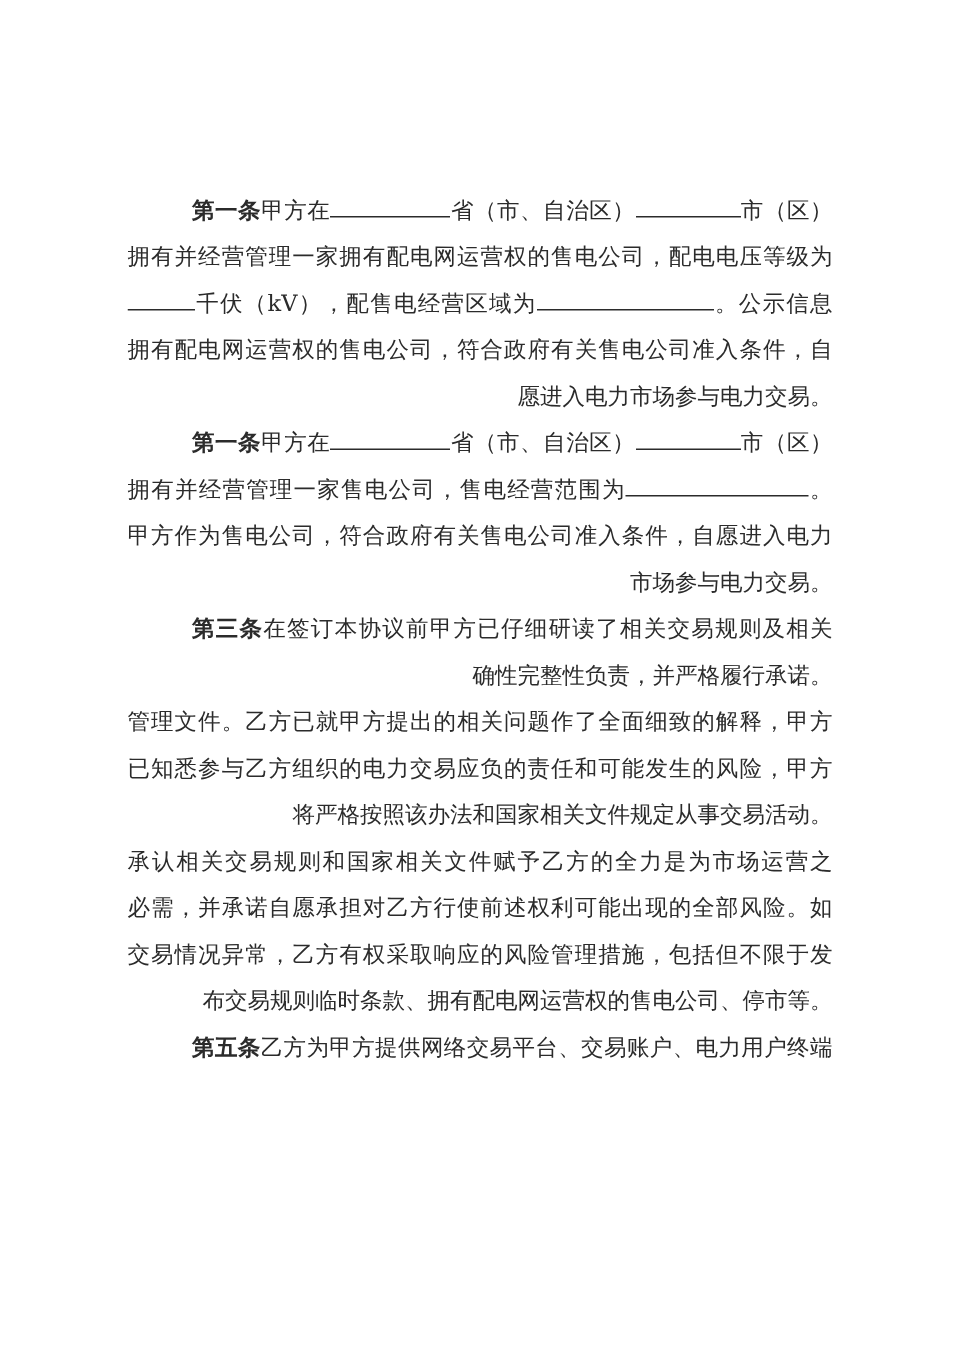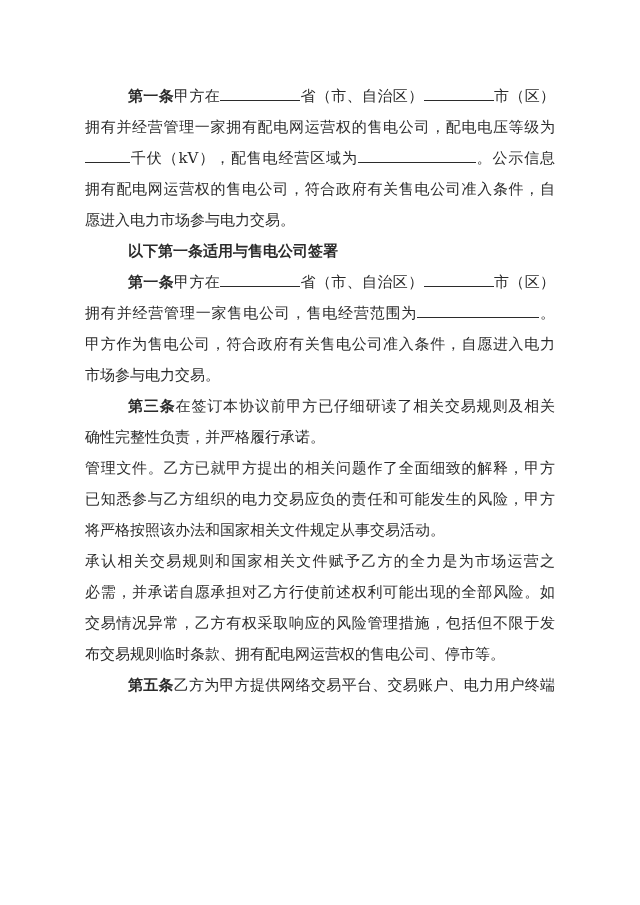--- a/index.html
+++ b/index.html
@@ -8,31 +8,32 @@
     width: 640px; height: 905px;
     background: #ffffff;
     font-family: "DejaVu Serif", "Liberation Serif", serif;
     color: #2b2b2b;
   }
   .page {
     position: relative;
     width: 640px; height: 803px;
     background: #ffffff;
     overflow: hidden;
+    margin-top: 44px;
   }
   .content {
     position: absolute;
     left: 85px; top: 81px;
     width: 470px;
   }
   .line {
     font-size: 15px;
     line-height: 31px;
     height: 31px;
-    text-align: left;
+    text-align: right;
     white-space: normal;
     overflow: hidden;
   }
   .line.justify {
     text-align: justify;
     text-align-last: justify;
     text-justify: inter-ideograph;
   }
   .line.indent { text-indent: 43px; }
   .seg.bold { font-weight: 700; }
@@ -56,21 +57,20 @@
 </head>
 <body>
 
 <div class="page">
   <div class="content">
       <div class="line justify indent"><span class="seg bold">第一条</span><span class="seg">甲方在</span><span class="blank" style="width: 80px;"></span><span class="seg">省（市、自治区）</span><span class="blank" style="width: 70px;"></span><span class="seg">市（区）</span></div>
       <div class="line justify"><span class="seg">拥有并经营管理一家拥有配电网运营权的售电公司，配电电压等级为</span></div>
       <div class="line justify"><span class="blank" style="width: 45px;"></span><span class="seg">千伏（kV），配售电经营区域为</span><span class="blank" style="width: 118px;"></span><span class="seg">。公示信息</span></div>
       <div class="line justify"><span class="seg">拥有配电网运营权的售电公司，符合政府有关售电公司准入条件，自</span></div>
       <div class="line "><span class="seg">愿进入电力市场参与电力交易。</span></div>
-      <div class="line  indent"><span class="seg bold">以下第一条适用与售电公司签署</span></div>
       <div class="line justify indent"><span class="seg bold">第一条</span><span class="seg">甲方在</span><span class="blank" style="width: 80px;"></span><span class="seg">省（市、自治区）</span><span class="blank" style="width: 70px;"></span><span class="seg">市（区）</span></div>
       <div class="line justify"><span class="seg">拥有并经营管理一家售电公司，售电经营范围为</span><span class="blank" style="width: 122px;"></span><span class="seg">。</span></div>
       <div class="line justify"><span class="seg">甲方作为售电公司，符合政府有关售电公司准入条件，自愿进入电力</span></div>
       <div class="line "><span class="seg">市场参与电力交易。</span></div>
       <div class="line justify indent"><span class="seg bold">第三条</span><span class="seg">在签订本协议前甲方已仔细研读了相关交易规则及相关</span></div>
       <div class="line "><span class="seg">确性完整性负责，并严格履行承诺。</span></div>
       <div class="line justify"><span class="seg">管理文件。乙方已就甲方提出的相关问题作了全面细致的解释，甲方</span></div>
       <div class="line justify"><span class="seg">已知悉参与乙方组织的电力交易应负的责任和可能发生的风险，甲方</span></div>
       <div class="line "><span class="seg">将严格按照该办法和国家相关文件规定从事交易活动。</span></div>
       <div class="line justify"><span class="seg">承认相关交易规则和国家相关文件赋予乙方的全力是为市场运营之</span></div>

